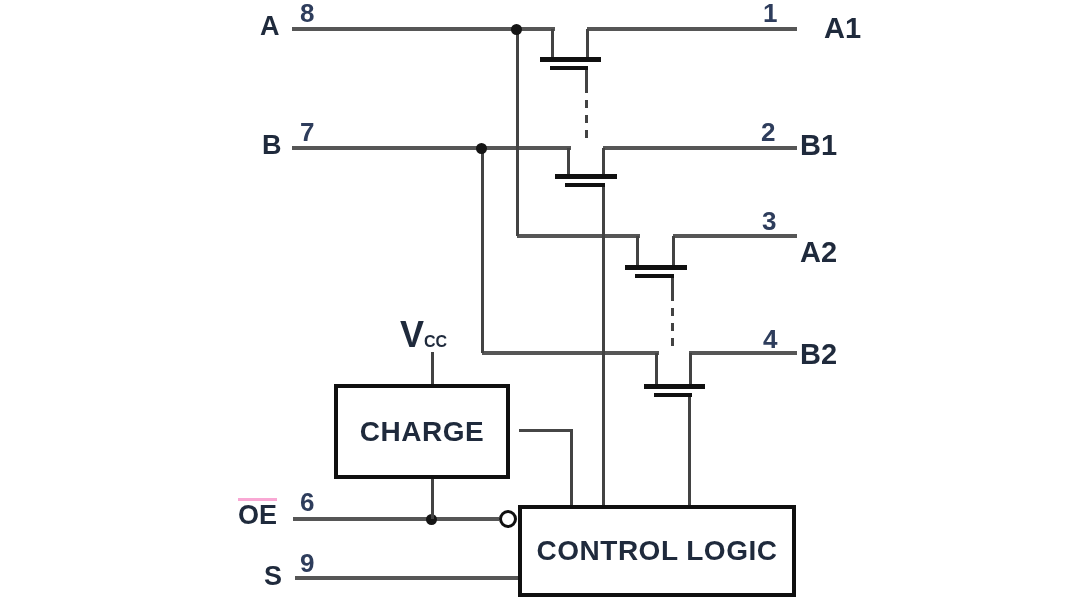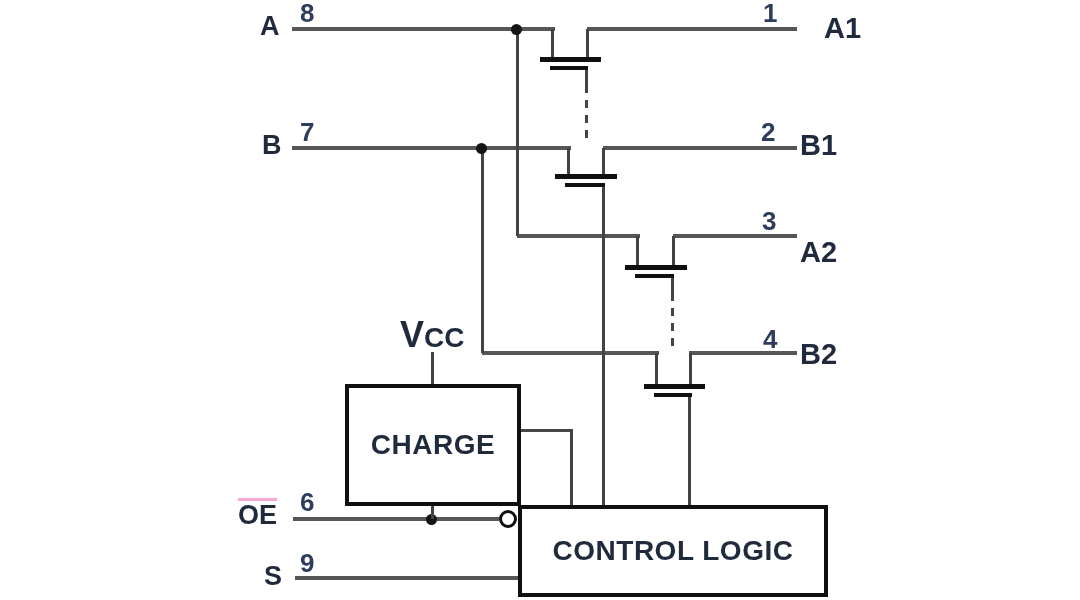--- a/index.html
+++ b/index.html
@@ -22,21 +22,21 @@
   .blockbox{position:absolute;box-sizing:border-box;border:4px solid #101010;background:#ffffff;
     display:flex;flex-direction:column;align-items:center;justify-content:center;
     font-weight:bold;color:#1f2a3c;text-align:center;}
   .blockbox .bt{font-size:28px;line-height:32px;letter-spacing:0.5px;}
   
   .lbl{position:absolute;font-weight:bold;font-size:27px;color:#1f2a3c;line-height:1;}
   .lbl-big{position:absolute;font-weight:bold;font-size:29px;color:#1f2a3c;line-height:1;}
   .num{position:absolute;font-weight:bold;font-size:26px;color:#2e3d5c;line-height:1;}
   .overline-lbl{border-top:3px solid #f9a8d4;padding-top:1px;display:inline-block;}
   .vcc-main{font-weight:bold;font-size:36px;color:#1f2a3c;line-height:1;}
-  .vcc-sub{font-weight:bold;font-size:28px;color:#1f2a3c;line-height:1;}
+  .vcc-sub{font-weight:bold;font-size:16px;color:#1f2a3c;line-height:1;}
 </style>
 </head>
 <body>
 
 <div id="stage">
 
   <span class="lbl" style="left:260px;top:13px">A</span>
   <span class="num" style="left:300px;top:0px">8</span>
 
   <span class="lbl" style="left:262px;top:132px">B</span>
@@ -104,23 +104,23 @@
   <div class="vw" style="left:689px;top:353px;height:34px"></div>
   <div class="bar" style="left:644px;top:384px;width:61px"></div>
   <div class="plate" style="left:654px;top:393px;width:38px"></div>
   <div class="vw" style="left:688px;top:397px;height:110px"></div>
 
   <div class="vw" style="left:431px;top:352px;height:33px"></div>
   <div class="vw" style="left:431px;top:478px;height:41px"></div>
   <div class="hw2" style="left:519px;top:429px;width:54px"></div>
   <div class="vw" style="left:570px;top:429px;height:78px"></div>
 
-  <div class="blockbox" style="left:345px;top:384px;width:176px;height:122px">
+  <div class="blockbox" style="left:334px;top:384px;width:176px;height:95px">
     <span class="bt">CHARGE</span>
   </div>
 
-  <div class="blockbox" style="left:518px;top:505px;width:310px;height:92px">
+  <div class="blockbox" style="left:518px;top:505px;width:278px;height:92px">
     <span class="bt">CONTROL LOGIC</span>
   </div>
 
   <div class="bubble" style="left:499px;top:510px"></div>
 
 </div>
 
 </body></html>

